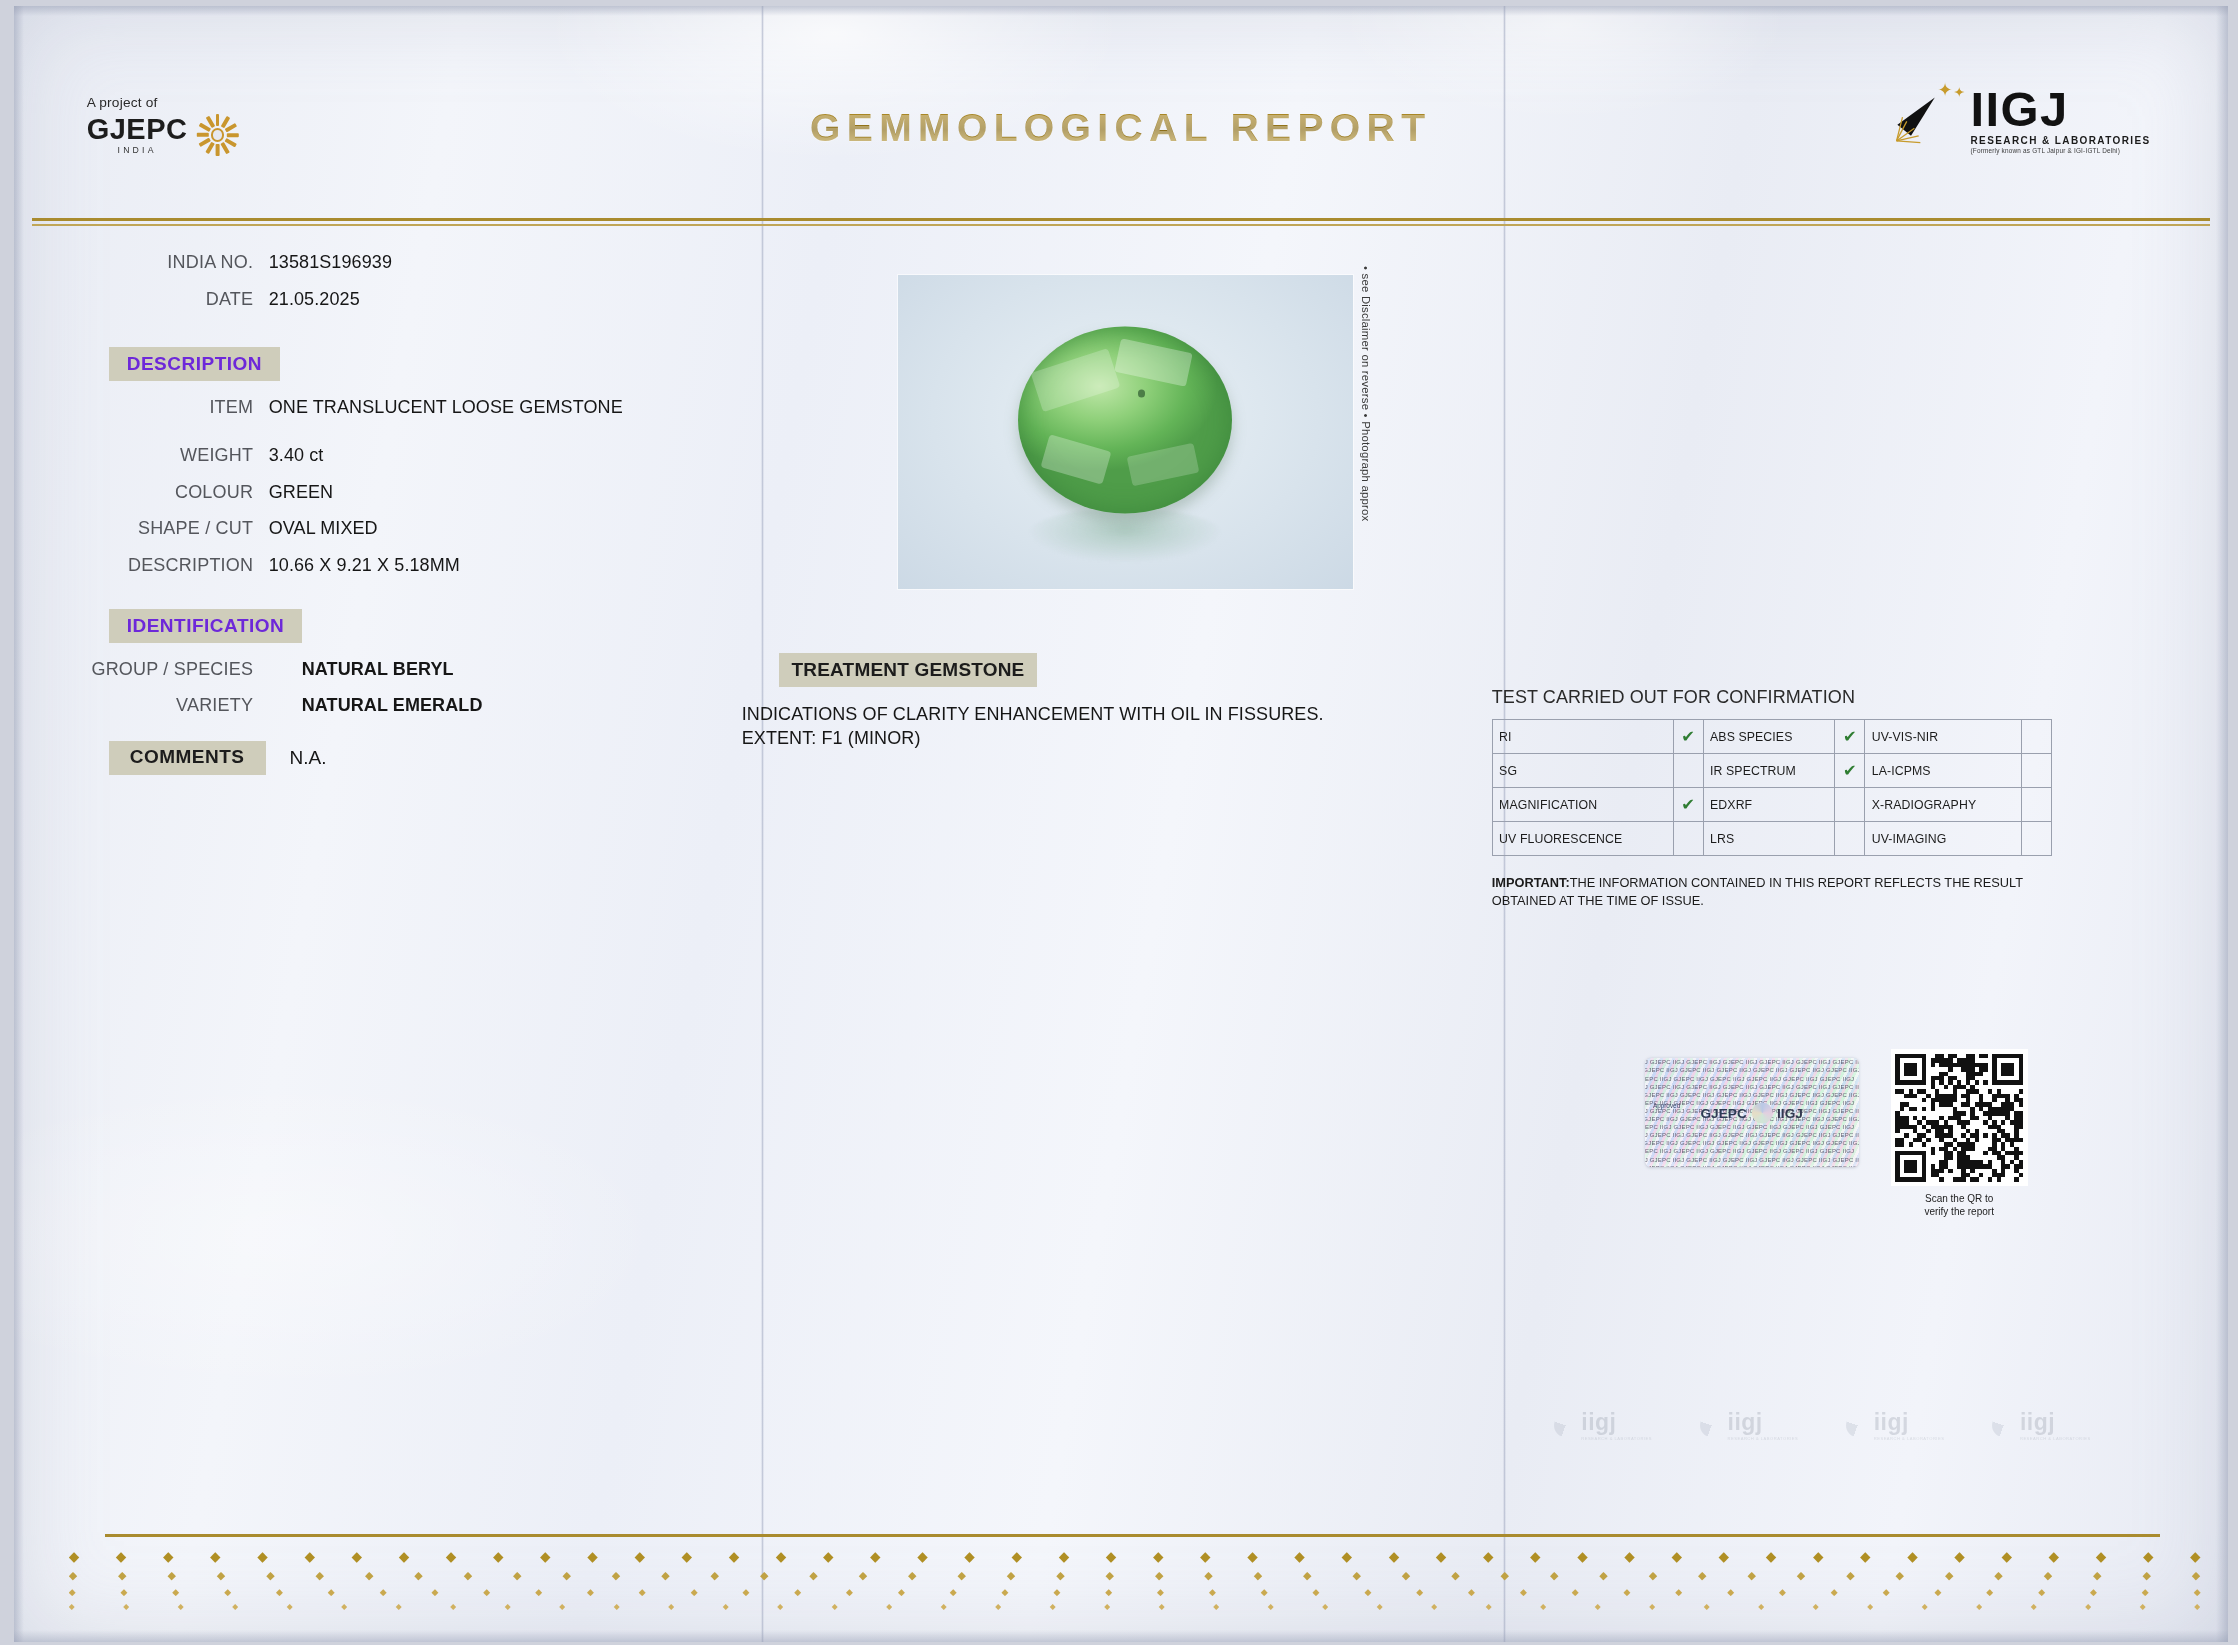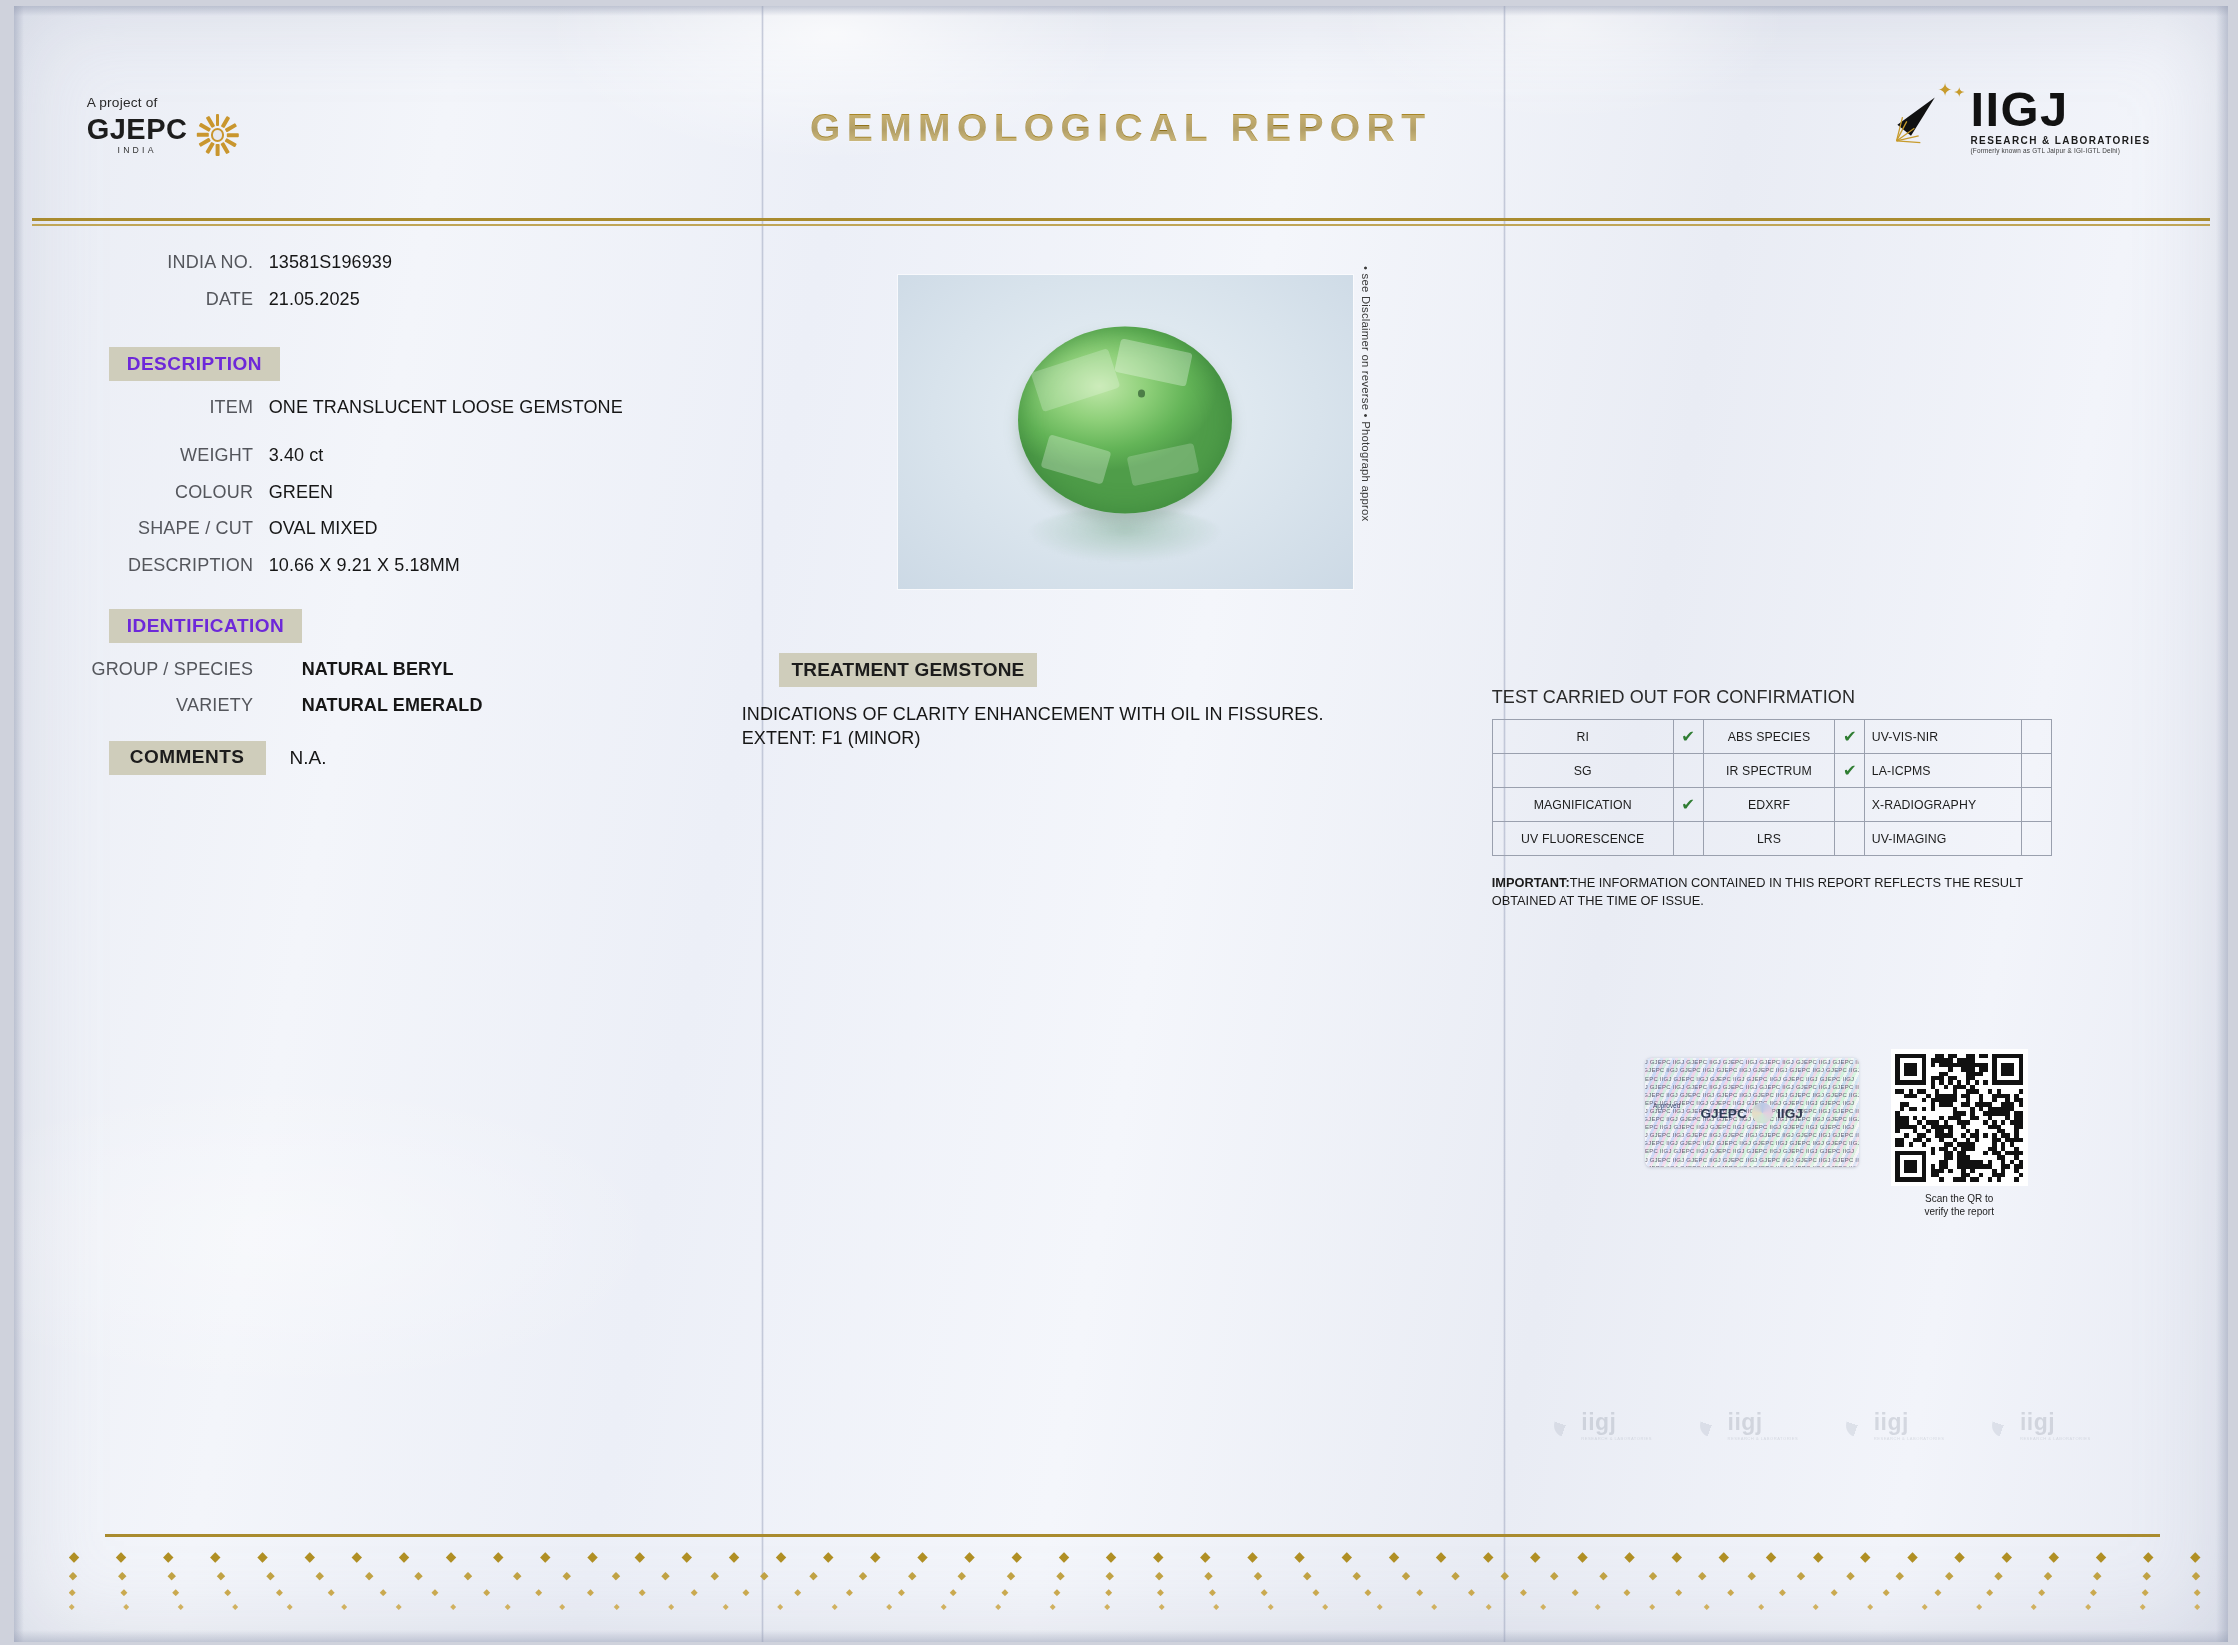--- a/index.html
+++ b/index.html
@@ -169,21 +169,21 @@
     font-size:18px; color:#2a2a2a; letter-spacing:0.1px;
   }
   #test-table {
     position:absolute; left:1478px; top:713px; width:560px;
     border-collapse:collapse;
   }
   #test-table td {
     border:0.9px solid #9aa0ae; height:34px; font-size:12.3px; color:#1c1c1c;
     padding:0 6.4px; letter-spacing:0.1px;
   }
-  #test-table td.lbl { text-align:center; }
+  #test-table td.lbl { }
   #test-table td.tick { width:30px; text-align:center; color:#2f7d32; font-size:16.4px; }
   #test-table td.lbl-l { text-align:left; }
 
   #important {
     position:absolute; left:1478px; top:868px; width:537px;
     font-size:12.8px; color:#1b1b1b; line-height:1.38;
   }
   #important b { font-weight:bold; }
 
   

